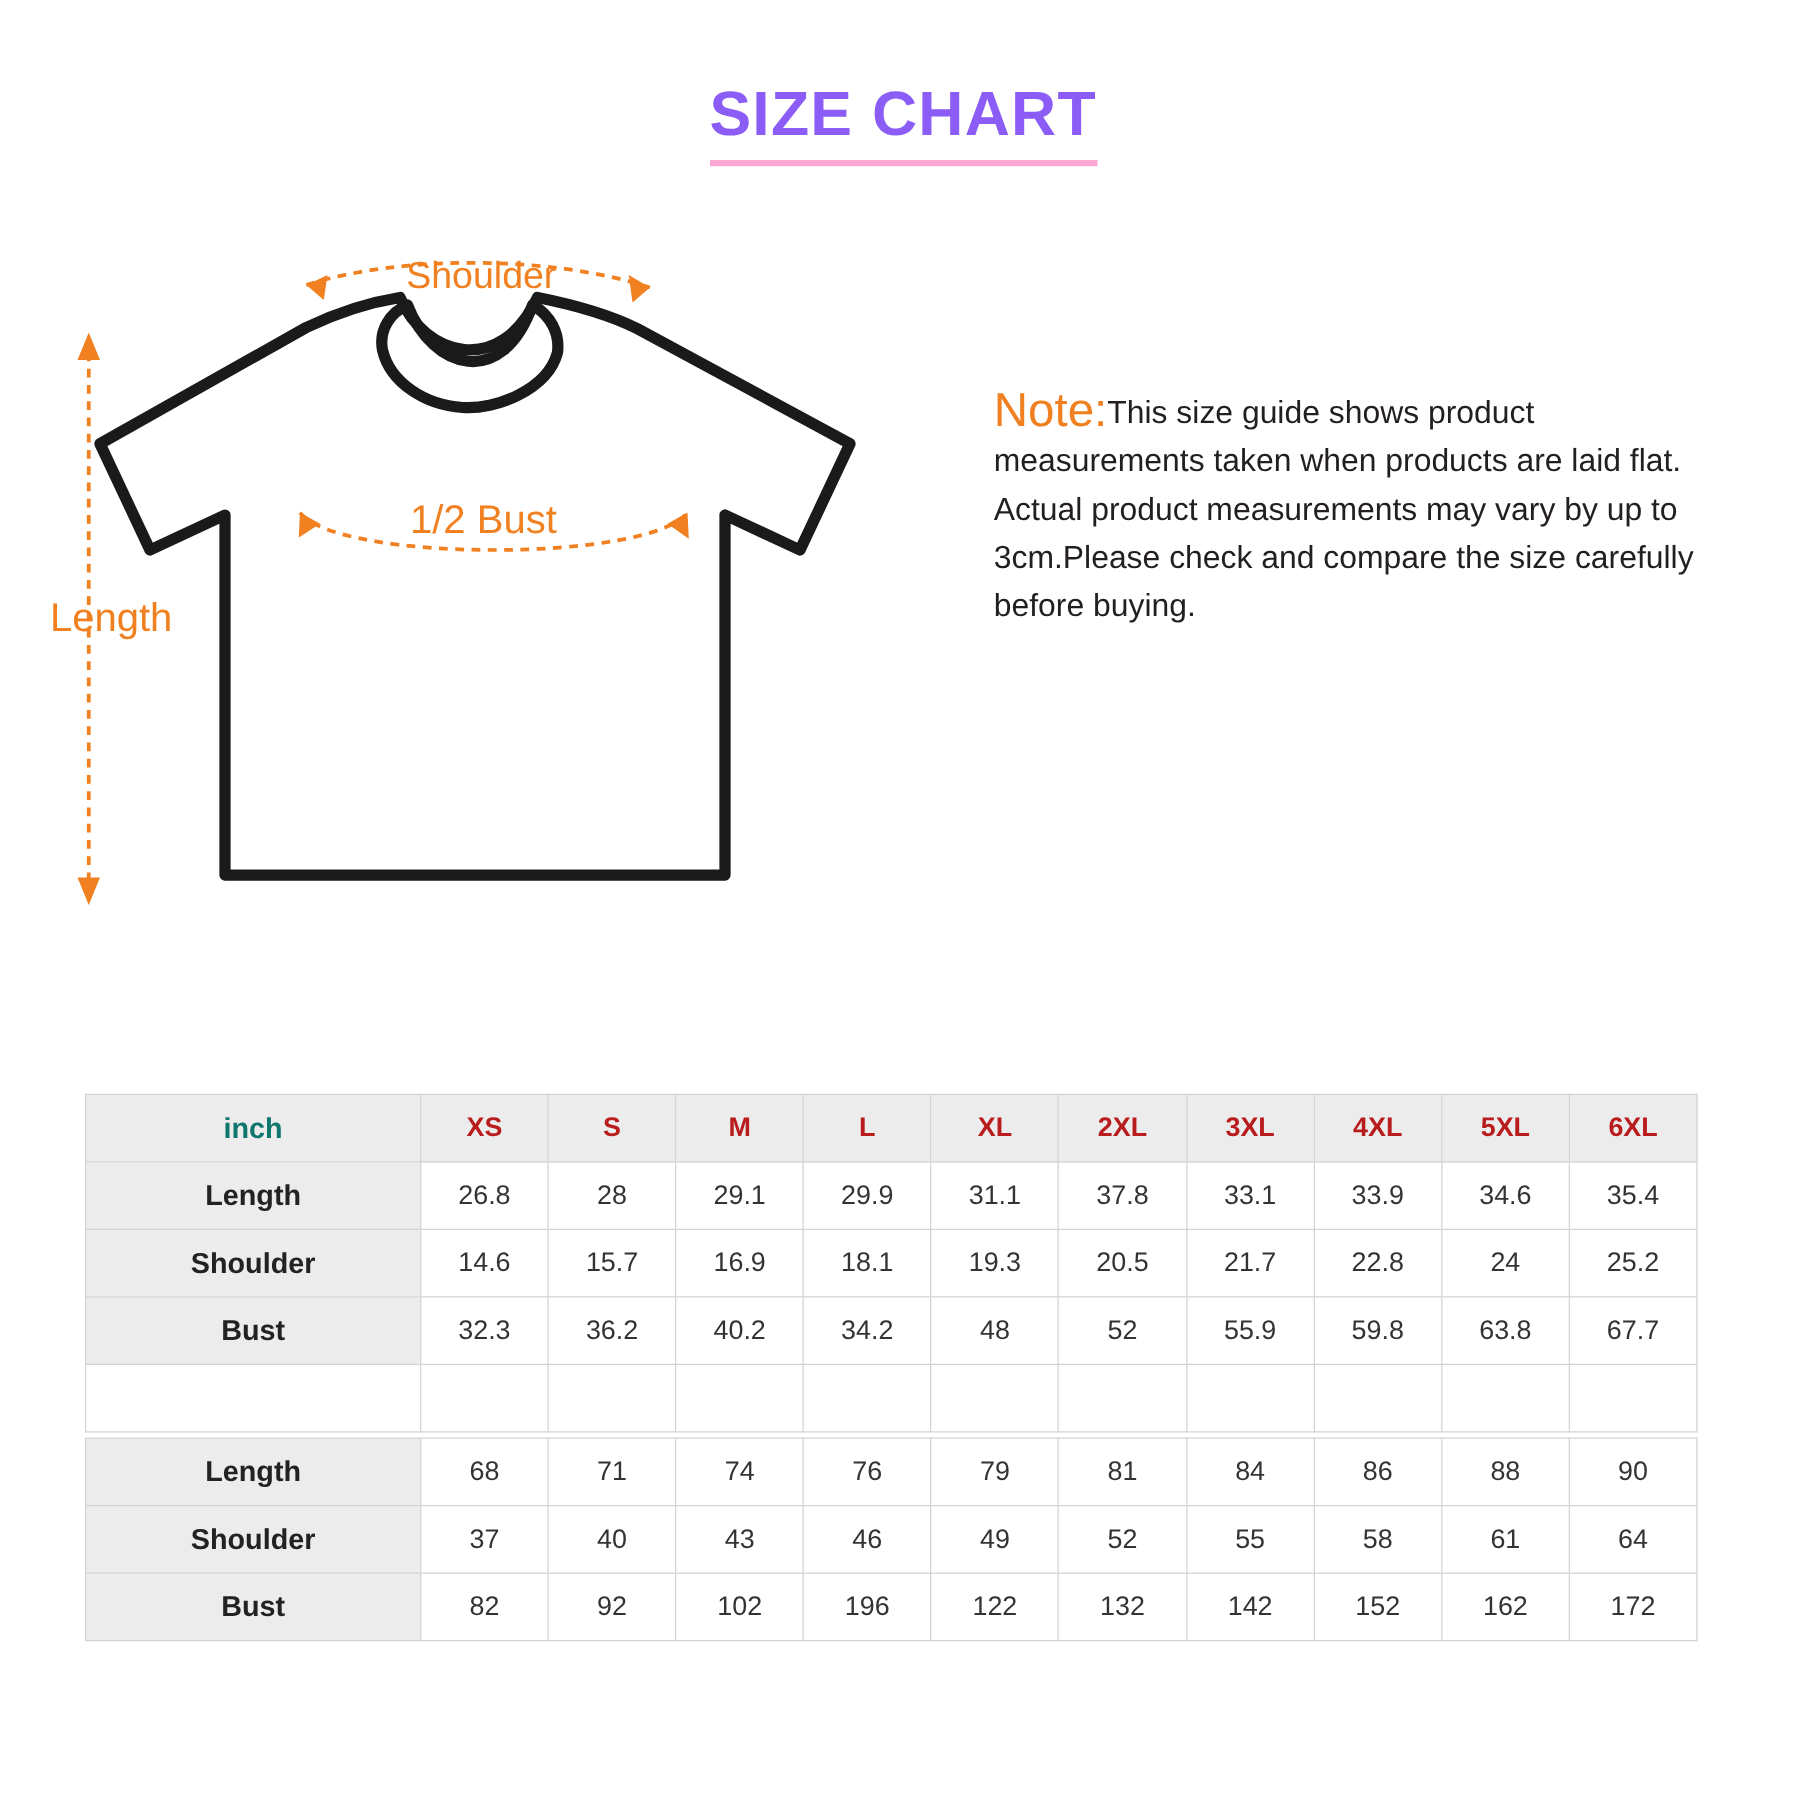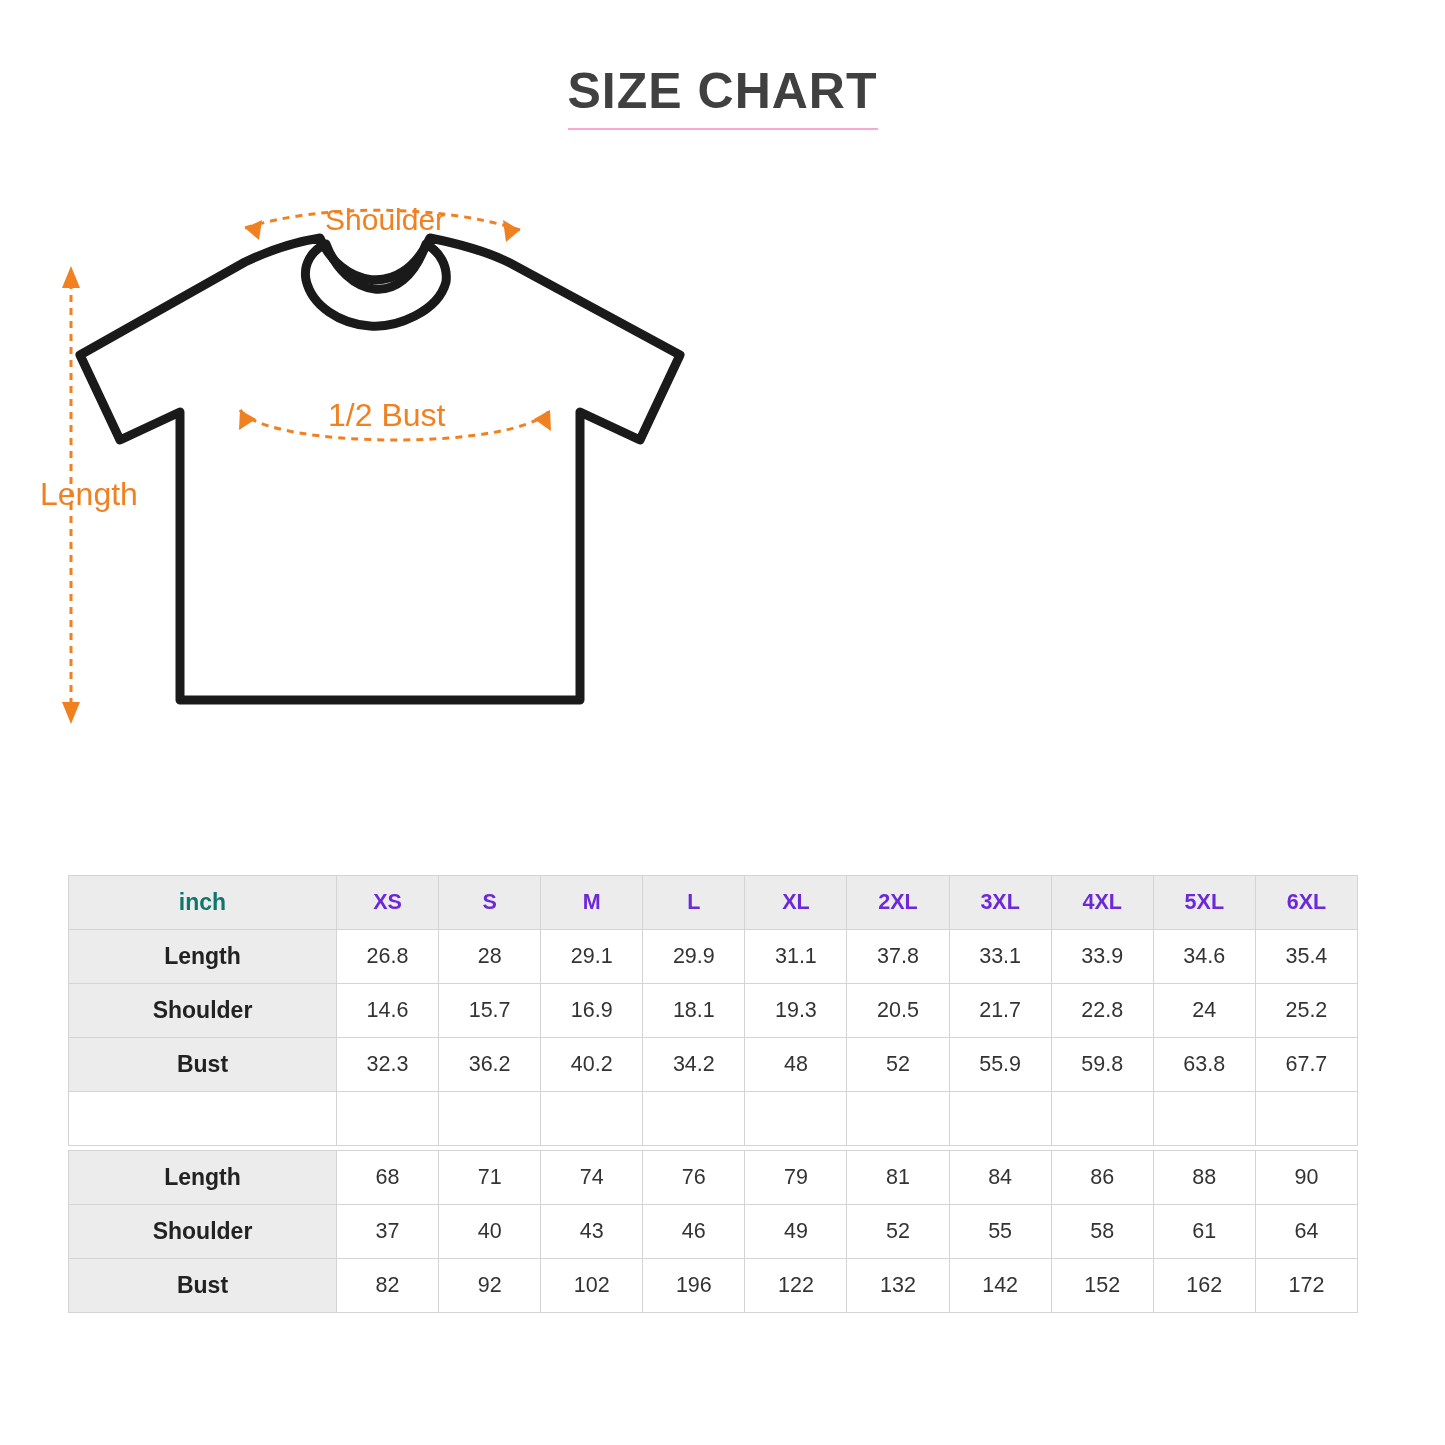--- a/index.html
+++ b/index.html
@@ -26,23 +26,23 @@
     top: 62px;
     left: 0;
     width: 1445px;
     text-align: center;
   }
   .title {
     display: inline-block;
     font-size: 50px;
     font-weight: bold;
     letter-spacing: 1px;
-    color: #404040;
+    color: #8b5cf6;
     padding-bottom: 8px;
-    border-bottom: 2px solid #f9a8d4;
+    border-bottom: 5px solid #f9a8d4;
     font-family: "Liberation Sans", sans-serif;
   }
 
   
   .illus {
     position: absolute;
     left: 40px;
     top: 200px;
     width: 740px;
     height: 560px;
@@ -84,21 +84,21 @@
     height: 53px;
     text-align: center;
     vertical-align: middle;
     font-size: 21.5px;
     color: #333;
     padding: 0;
   }
   table.size td.head {
     background: #ececec;
     font-weight: bold;
-    color: #6d28d9;
+    color: #b91c1c;
   }
   table.size td.rowlabel {
     background: #ececec;
     font-weight: bold;
     color: #222;
     font-size: 23px;
   }
   table.size td.unit {
     background: #ececec;
     font-weight: bold;
@@ -166,20 +166,23 @@
 
       <g stroke="#F08020" stroke-width="3" fill="none">
         <line x1="31" y1="82" x2="31" y2="510" stroke-dasharray="7 6"></line>
       </g>
       <polygon points="31,66 22,88 40,88" fill="#F08020"></polygon>
       <polygon points="31,524 22,502 40,502" fill="#F08020"></polygon>
       <text x="0" y="305" font-family="Liberation Sans, sans-serif" font-size="32" fill="#F08020">Length</text>
     </svg>
   </div>
 
+  <div class="note">
+    <span class="note-label">Note:</span><span>This size guide shows product measurements taken when products are laid flat. Actual product measurements may vary by up to 3cm.Please check and compare the size carefully before buying.</span>
+  </div>
 
   <div class="table-wrap">
 
     <table class="size">
       <colgroup>
         <col class="first">
           <col>
           <col>
           <col>
           <col>

